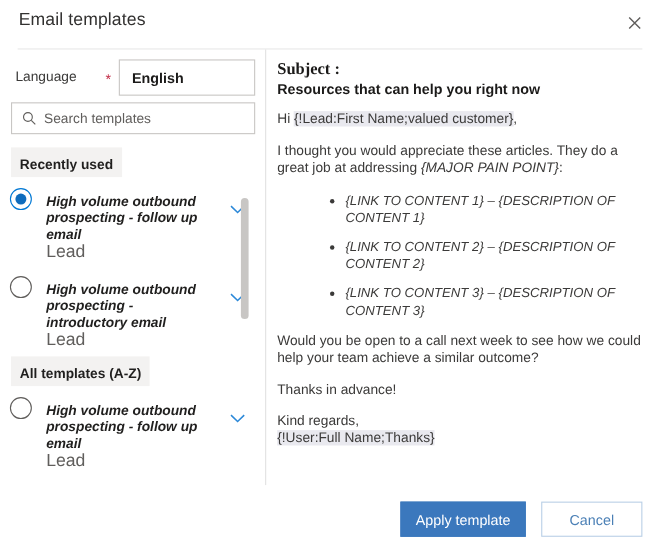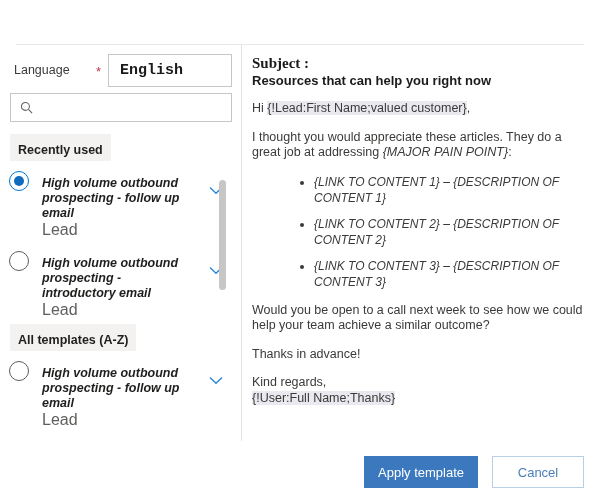--- a/index.html
+++ b/index.html
@@ -115,24 +115,23 @@
     width: 124px;
     height: 33px;
     border: 1px solid #c8c6c4;
     box-sizing: border-box;
     background: #ffffff;
     display: flex;
     align-items: center;
   }
   .lang-value {
     padding-left: 11px;
-    font-size: 15px;
+    font-size: 13px;
     font-weight: 700;
     color: #1b1a19;
-    font-family: Liberation Mono, monospace;
   }
 
   .search-box {
     position: absolute;
     left: 10px;
     top: 48px;
     width: 222px;
     height: 29px;
     border: 1px solid #c8c6c4;
     box-sizing: border-box;
@@ -340,20 +339,30 @@
     background: #ffffff;
     border: 1px solid #b9cfe6;
     color: #4a7fb5;
   }
 </style>
 </head>
 <body>
 
 <div class="dialog">
 
+  <div class="dlg-header">
+    <div class="dlg-title">Email templates</div>
+    <button class="close-btn">
+      <span>
+        <svg width="12" height="12" viewBox="0 0 12 12" aria-hidden="true">
+          <path d="M1 1 L11 11 M11 1 L1 11" stroke="#605e5c" stroke-width="1.3" fill="none"></path>
+        </svg>
+      </span>
+    </button>
+  </div>
   <div class="header-rule"></div>
 
   <div class="body-split">
     <div class="v-divider"></div>
 
     <div class="left-pane">
 
       <div class="lang-row">
         <div class="lang-label">Language</div>
         <div class="req-star">*</div>
@@ -362,20 +371,21 @@
         </div>
       </div>
 
       <div class="search-box">
         <span class="search-icon">
           <svg width="13" height="13" viewBox="0 0 14 14" aria-hidden="true">
             <circle cx="5.8" cy="5.8" r="4.3" stroke="#605e5c" stroke-width="1.1" fill="none"></circle>
             <path d="M9.1 9.1 L13 13" stroke="#605e5c" stroke-width="1.1" fill="none"></path>
           </svg>
         </span>
+        <input class="search-input" type="text" placeholder="Search templates" style="">
       </div>
 
       <div class="list-region">
 
         
         <div class="group-chip">Recently used</div>
 
         <div class="tpl-item">
           <div class="radio checked"></div>
           <div class="tpl-text">

